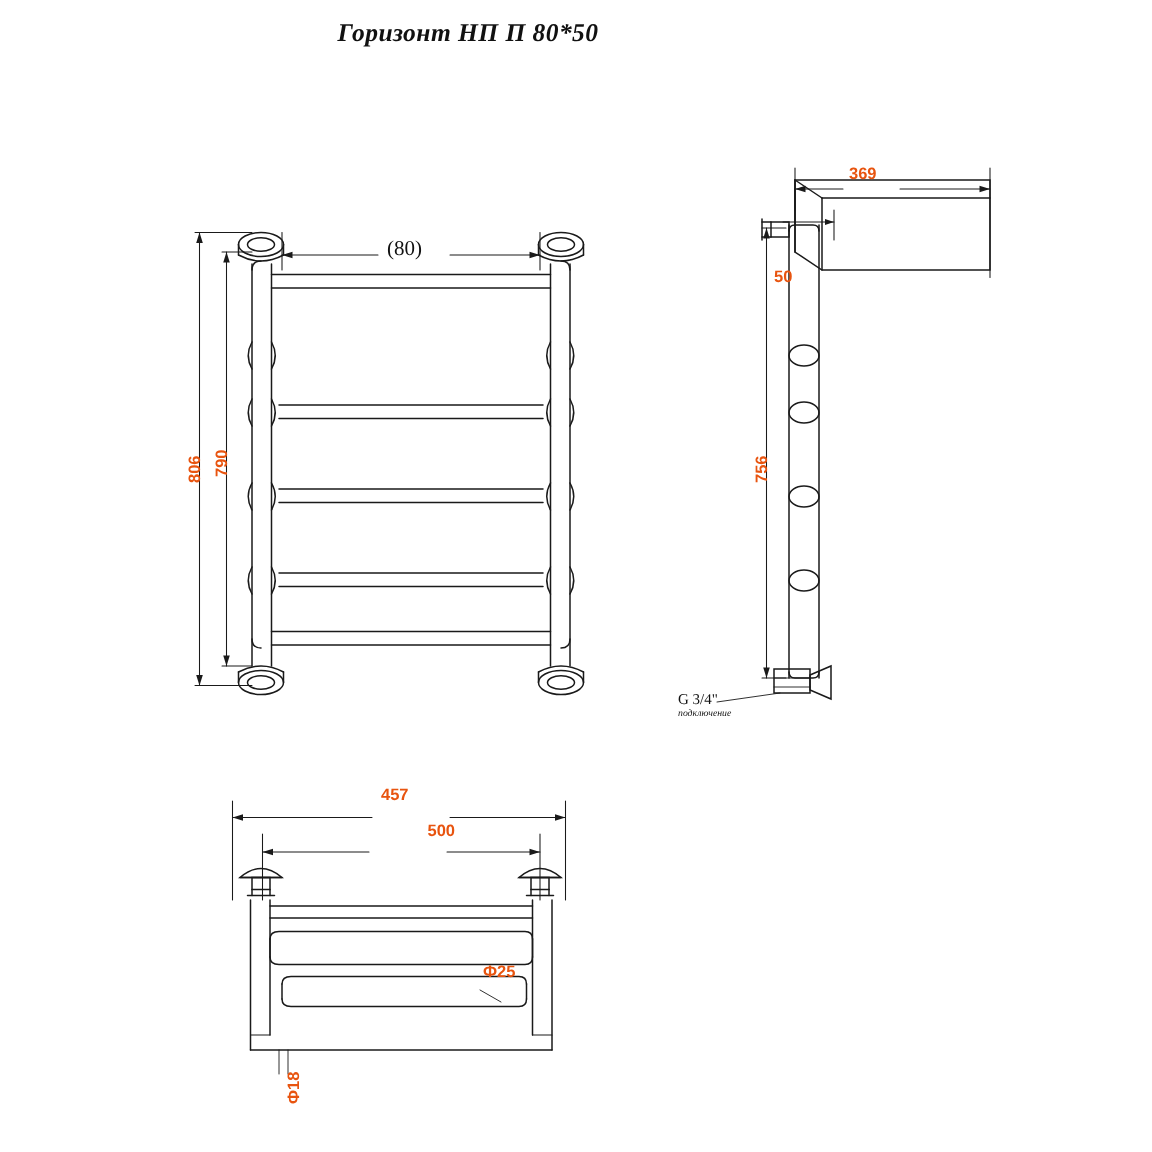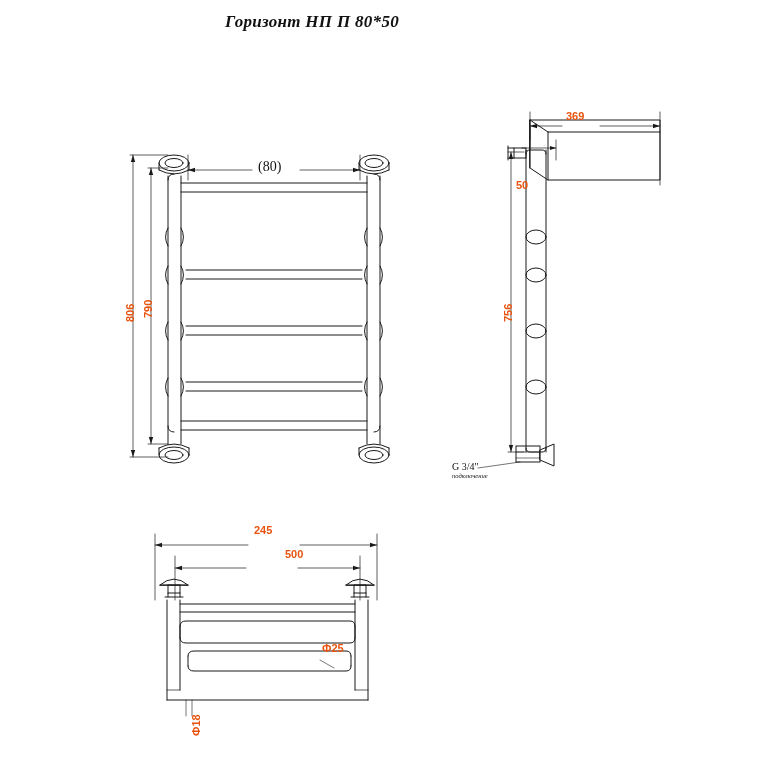--- a/index.html
+++ b/index.html
@@ -291,16 +291,16 @@
 <div class="dim vert" style="left:142px; top:318px;">790</div>
 <div class="dim black" style="left:258px; top:159px;">(80)</div>
 
 <div class="dim" style="left:566px; top:110px;">369</div>
 <div class="dim" style="left:516px; top:131px;margin-top:48px;">50</div>
 <div class="dim vert" style="left:502px; top:322px;">756</div>
 
 <div class="lbl-dark" style="left:452px; top:461px;">G 3/4"</div>
 <div class="lbl-dark small" style="left:452px; top:472px;">подключение</div>
 
-<div class="dim" style="left:254px; top:524px;">245</div>
+<div class="dim" style="left:254px; top:524px;">457</div>
 <div class="dim" style="left:256px; top:548px;padding-left:29px;">500</div>
 <div class="dim" style="left:322px; top:642px;">Ф25</div>
 <div class="dim vert" style="left:190px; top:736px;">Ф18</div>
 
 </body></html>

